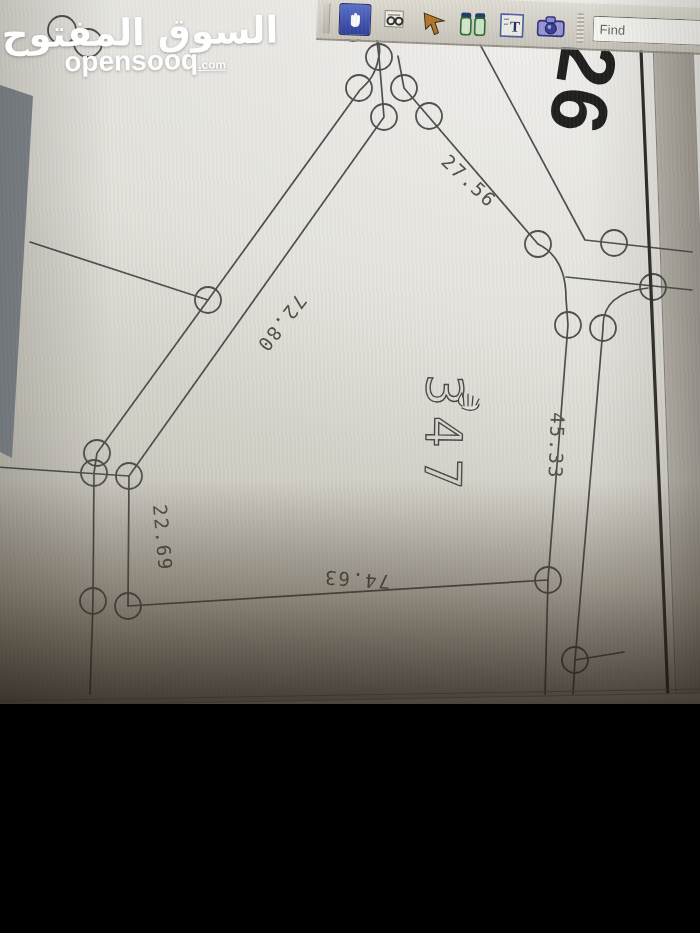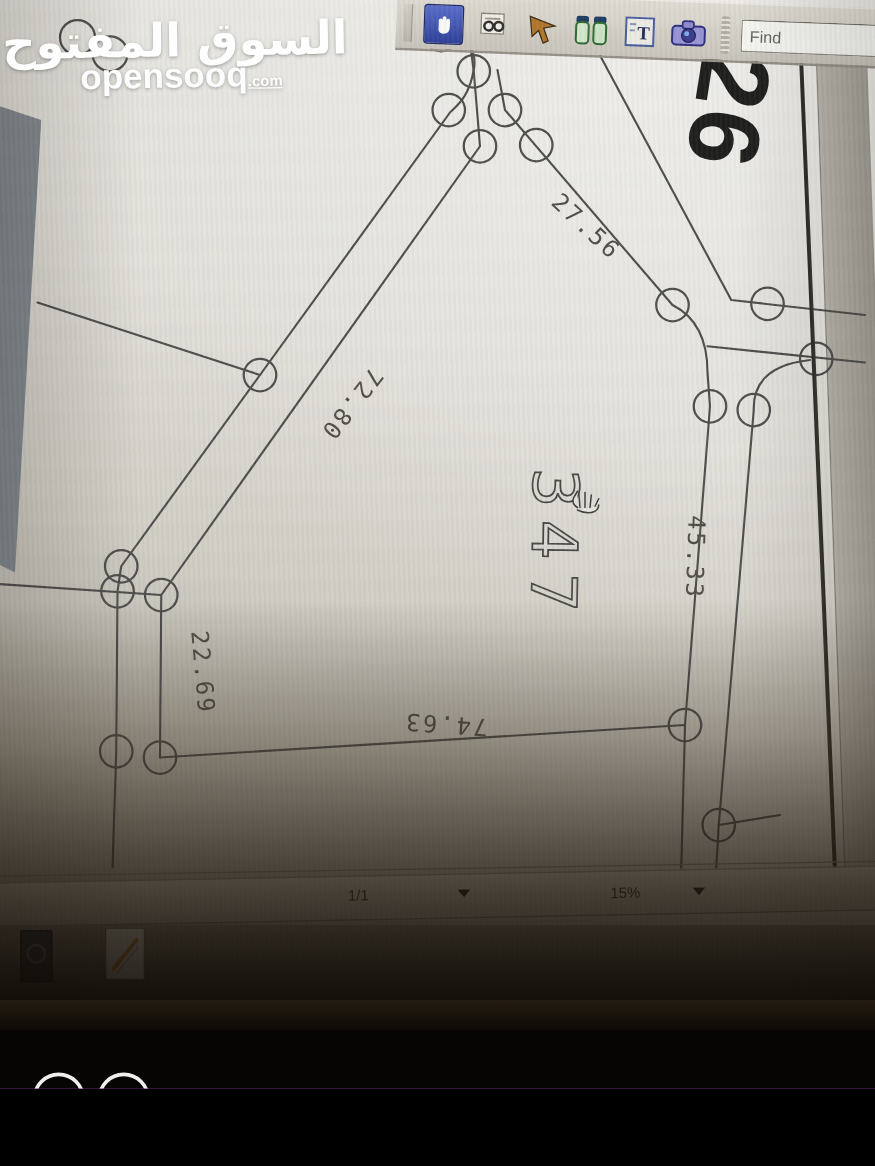--- a/index.html
+++ b/index.html
@@ -1,16 +1,16 @@
 <!DOCTYPE html>
 <html><head>
 <meta charset="utf-8">
 <style>
   html,body{margin:0;padding:0;background:#000;}
-  .photo{position:relative;width:700px;height:871px;overflow:hidden;background:#d946ef;
+  .photo{position:relative;width:700px;height:704px;overflow:hidden;background:#d946ef;
          font-family:"Liberation Sans",sans-serif;}
 
   
   .screen{position:absolute;left:0;top:0;width:700px;height:800px;overflow:hidden;background:#dcd9d2;}
   .page-bg{position:absolute;inset:0;
     background:
       radial-gradient(130% 95% at 72% 6%, rgba(255,255,255,0.5), rgba(255,255,255,0) 58%),
       linear-gradient(196deg,#efede8 0%,#e6e4de 38%,#d6d3cb 60%,#b4b0a6 82%,#948f84 100%);}
   .scroll-strip{position:absolute;left:664px;top:36px;width:40px;height:668px;
     transform:rotate(-2deg);background:linear-gradient(to right,#bcb8b0,#a5a199);

